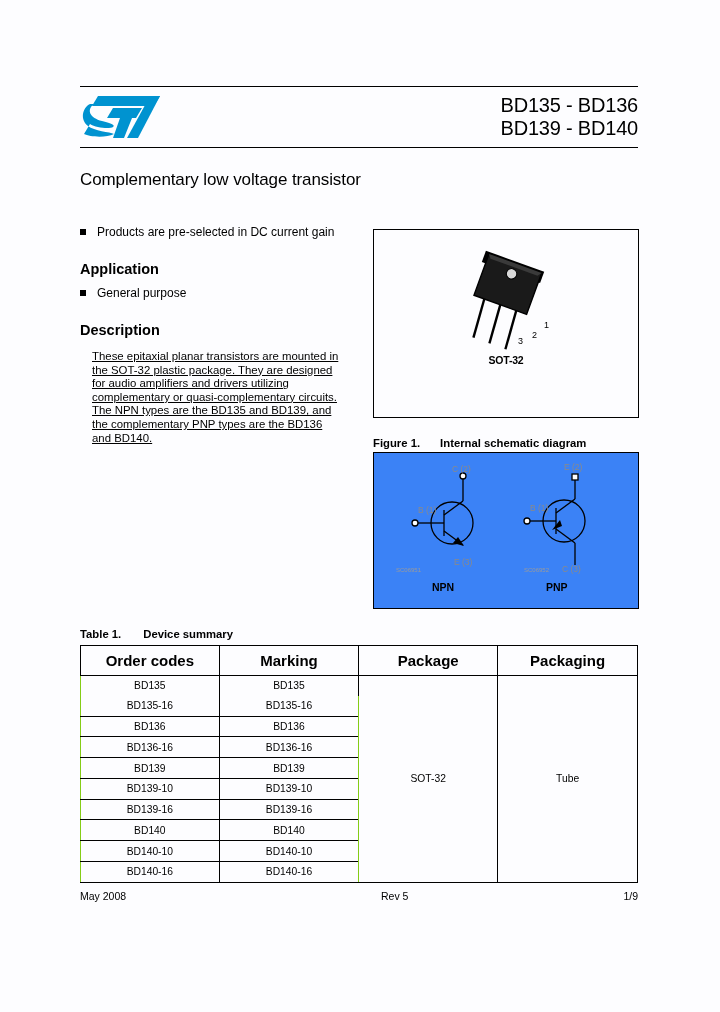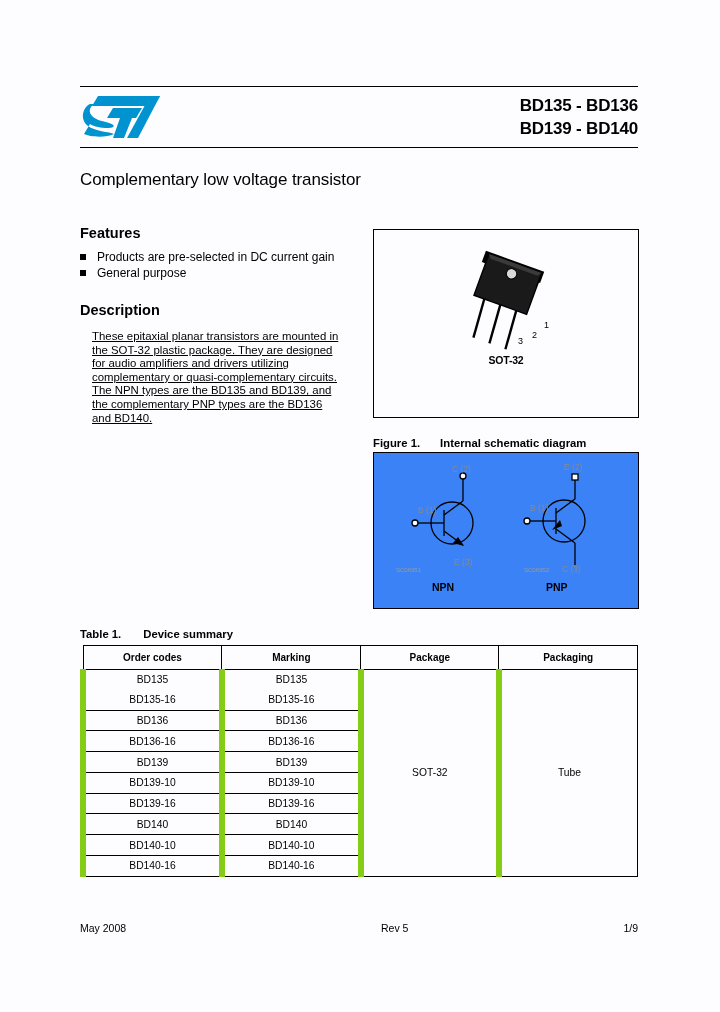--- a/index.html
+++ b/index.html
@@ -45,22 +45,22 @@
     height: 56px;
     padding-top: 2px;
   }
   .logo {
     width: 84px;
     height: 46px;
     display: block;
   }
   .part-numbers {
     text-align: center;
-    font-weight: bold;
-    font-size: 17px;
+    font-weight: normal;
+    font-size: 20px;
     line-height: 23px;
     letter-spacing: -0.2px;
   }
   .subtitle {
     position: absolute;
     left: 80px; top: 170px;
     width: 558px;
     text-align: left;
     font-size: 17px;
     letter-spacing: -0.1px;
@@ -155,32 +155,32 @@
 
   table.devsum {
     position: absolute;
     left: 80px; top: 645px;
     width: 558px;
     border-collapse: collapse;
     font-size: 10.3px;
   }
   table.devsum th {
     font-weight: bold;
-    font-size: 10px;
+    font-size: 15px;
     text-align: center;
     padding: 6px 2px;
     border-left: 1px solid #000;
     border-right: 1px solid #000;
     border-top: 1.3px solid #000;
     border-bottom: 1.6px solid #000;
   }
   table.devsum td {
     text-align: center;
     padding: 4.4px 2px;
-    border-left: 6px solid #84cc16;
+    border-left: 1px solid #84cc16;
     border-right: 1px solid #000;
   }
   table.devsum td.cell {
     border-bottom: none;
   }
   table.devsum tr.div td.cell {
     border-bottom: 1px solid #000;
   }
   table.devsum tr:last-child td {
     border-bottom: 1.3px solid #000;
@@ -194,21 +194,20 @@
   .footer {
     position: absolute;
     left: 80px; top: 890px;
     width: 558px;
     font-size: 10.5px;
   }
   .footer-row {
     display: flex;
     justify-content: space-between;
     align-items: baseline;
-    margin-top: 32px;
   }
   .footer-center { margin-left: 40px; }
   .footer-url {
     text-align: right;
     color: #2222cc;
     font-size: 9px;
     margin-top: 6px;
     text-decoration: underline;
   }
 </style>
@@ -237,26 +236,26 @@
         <div>BD139 - BD140</div>
       </div>
     </div>
     <div class="header-rule-bottom"></div>
   </div>
 
   <div class="subtitle">Complementary low voltage transistor</div>
 
   <div class="left-col">
 
-    <h2 class="sec-head">Features</h2>
     <div class="bullet-row">
       <span class="bullet-sq"></span>
       <span>Products are pre-selected in DC current gain</span>
     </div>
 
+    <h2 class="sec-head app">Application</h2>
     <div class="bullet-row">
       <span class="bullet-sq"></span>
       <span>General purpose</span>
     </div>
 
     <h2 class="sec-head desc">Description</h2>
     <p class="desc-body">These epitaxial planar transistors are mounted in the SOT-32 plastic package. They are designed for audio amplifiers and drivers utilizing complementary or quasi-complementary circuits. The NPN types are the BD135 and BD139, and the complementary PNP types are the BD136 and BD140.</p>
   </div>
 
   <div class="pkg-box">

